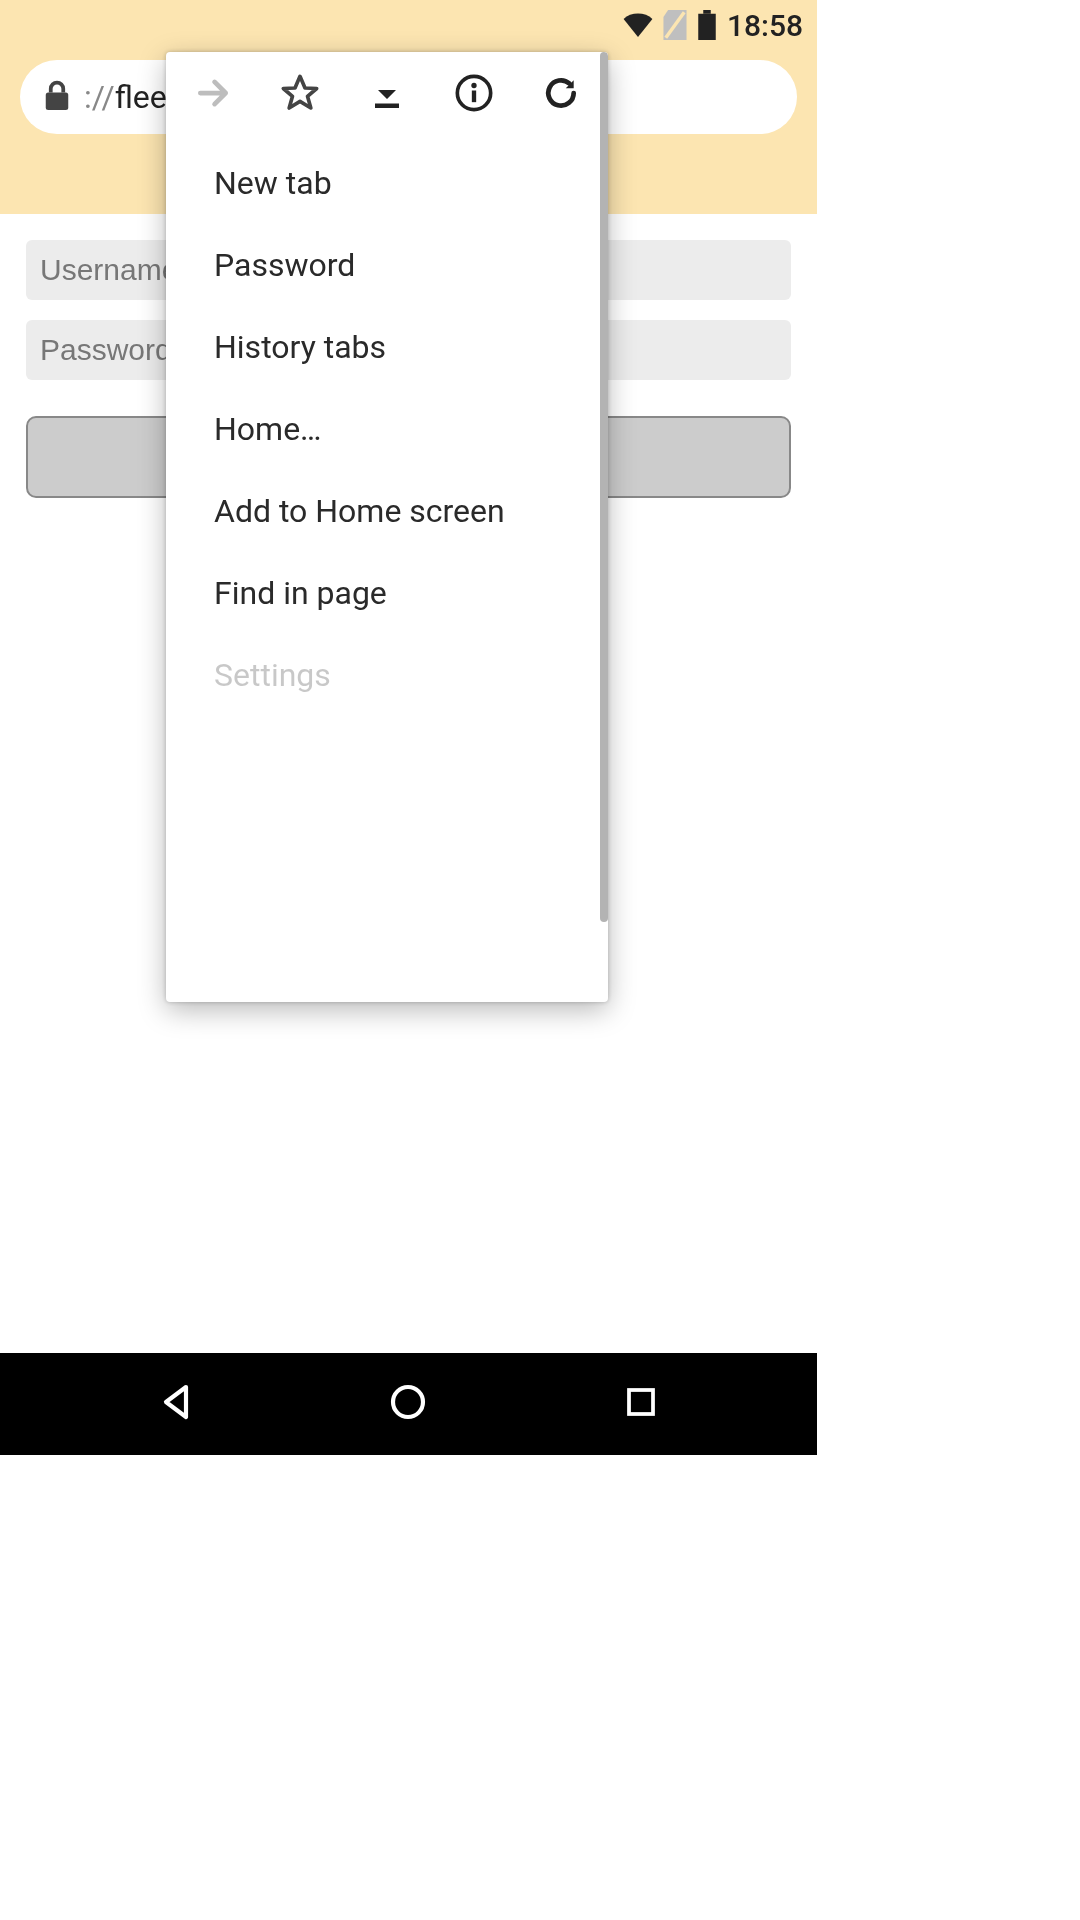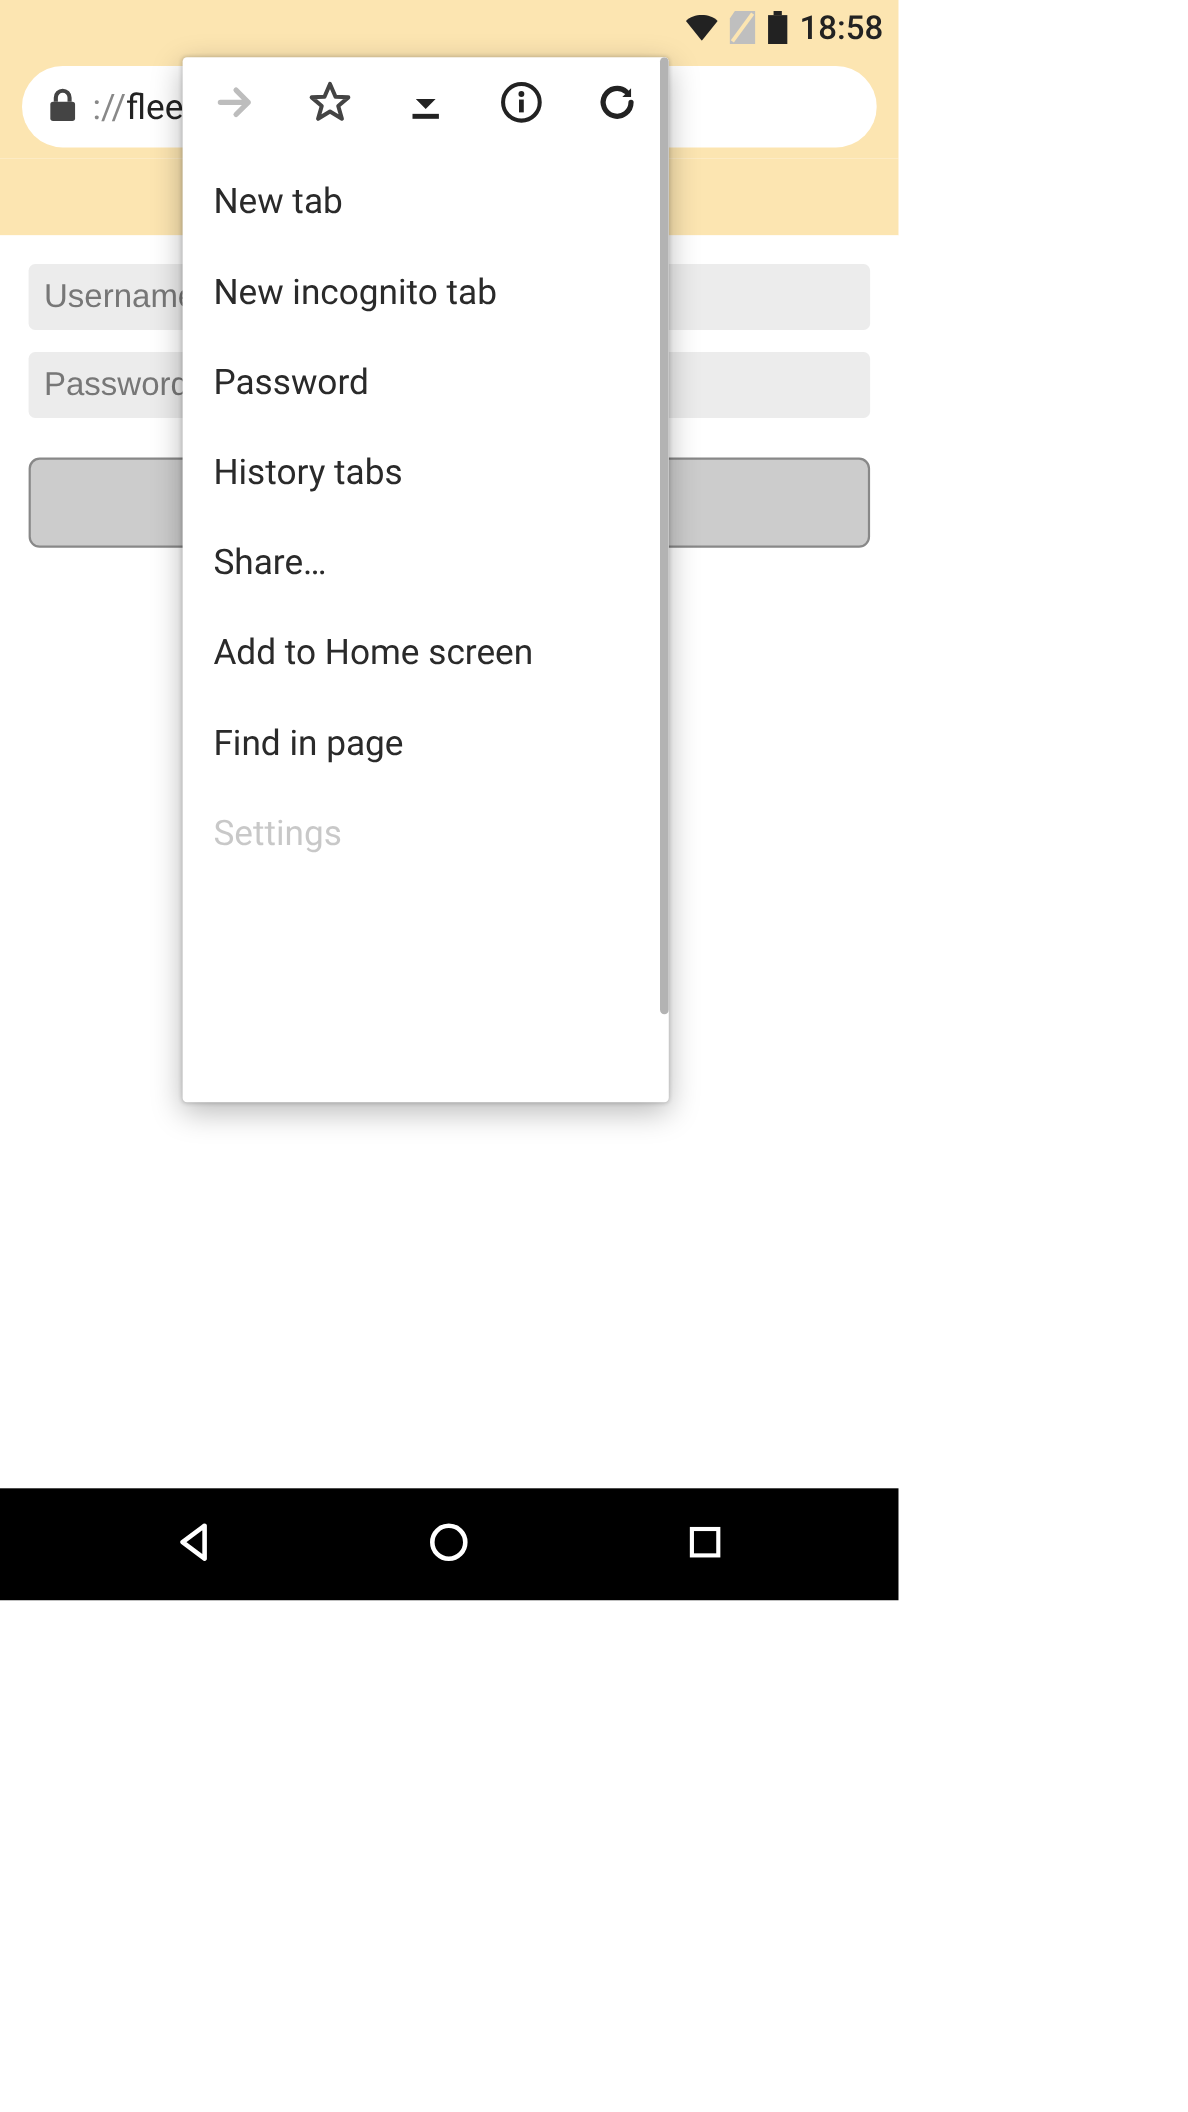--- a/index.html
+++ b/index.html
@@ -87,20 +87,21 @@
     }
     .menu-icon-btn {
       width: 72px;
       height: 72px;
       display: flex;
       align-items: center;
       justify-content: center;
     }
     .menu-items {
       padding-top: 4px;
+      margin-left: 20px;
     }
     .menu-item {
       height: 82px;
       display: flex;
       align-items: center;
       padding: 0 28px;
       font-size: 32px;
       color: #2a2a2a;
       justify-content: space-between;
     }
@@ -221,30 +222,27 @@
             <path d="M20 4 L20 9 L15 9 Z" fill="#222"></path>
           </svg>
       </span>
     </div>
   </div>
   <div class="menu-items">
     <div class="menu-item">
         <span>New tab</span>
       </div>
     <div class="menu-item">
-        <span>New incognito tab</span>
-      </div>
-    <div class="menu-item">
         <span>Password</span>
       </div>
     <div class="menu-item">
         <span>History tabs</span>
       </div>
     <div class="menu-item">
-        <span>Share…</span>
+        <span>Home…</span>
       </div>
     <div class="menu-item">
         <span>Add to Home screen</span>
       </div>
     <div class="menu-item">
         <span>Find in page</span>
       </div>
     <div class="menu-item cutoff">
         <span>Settings</span>
       </div>

